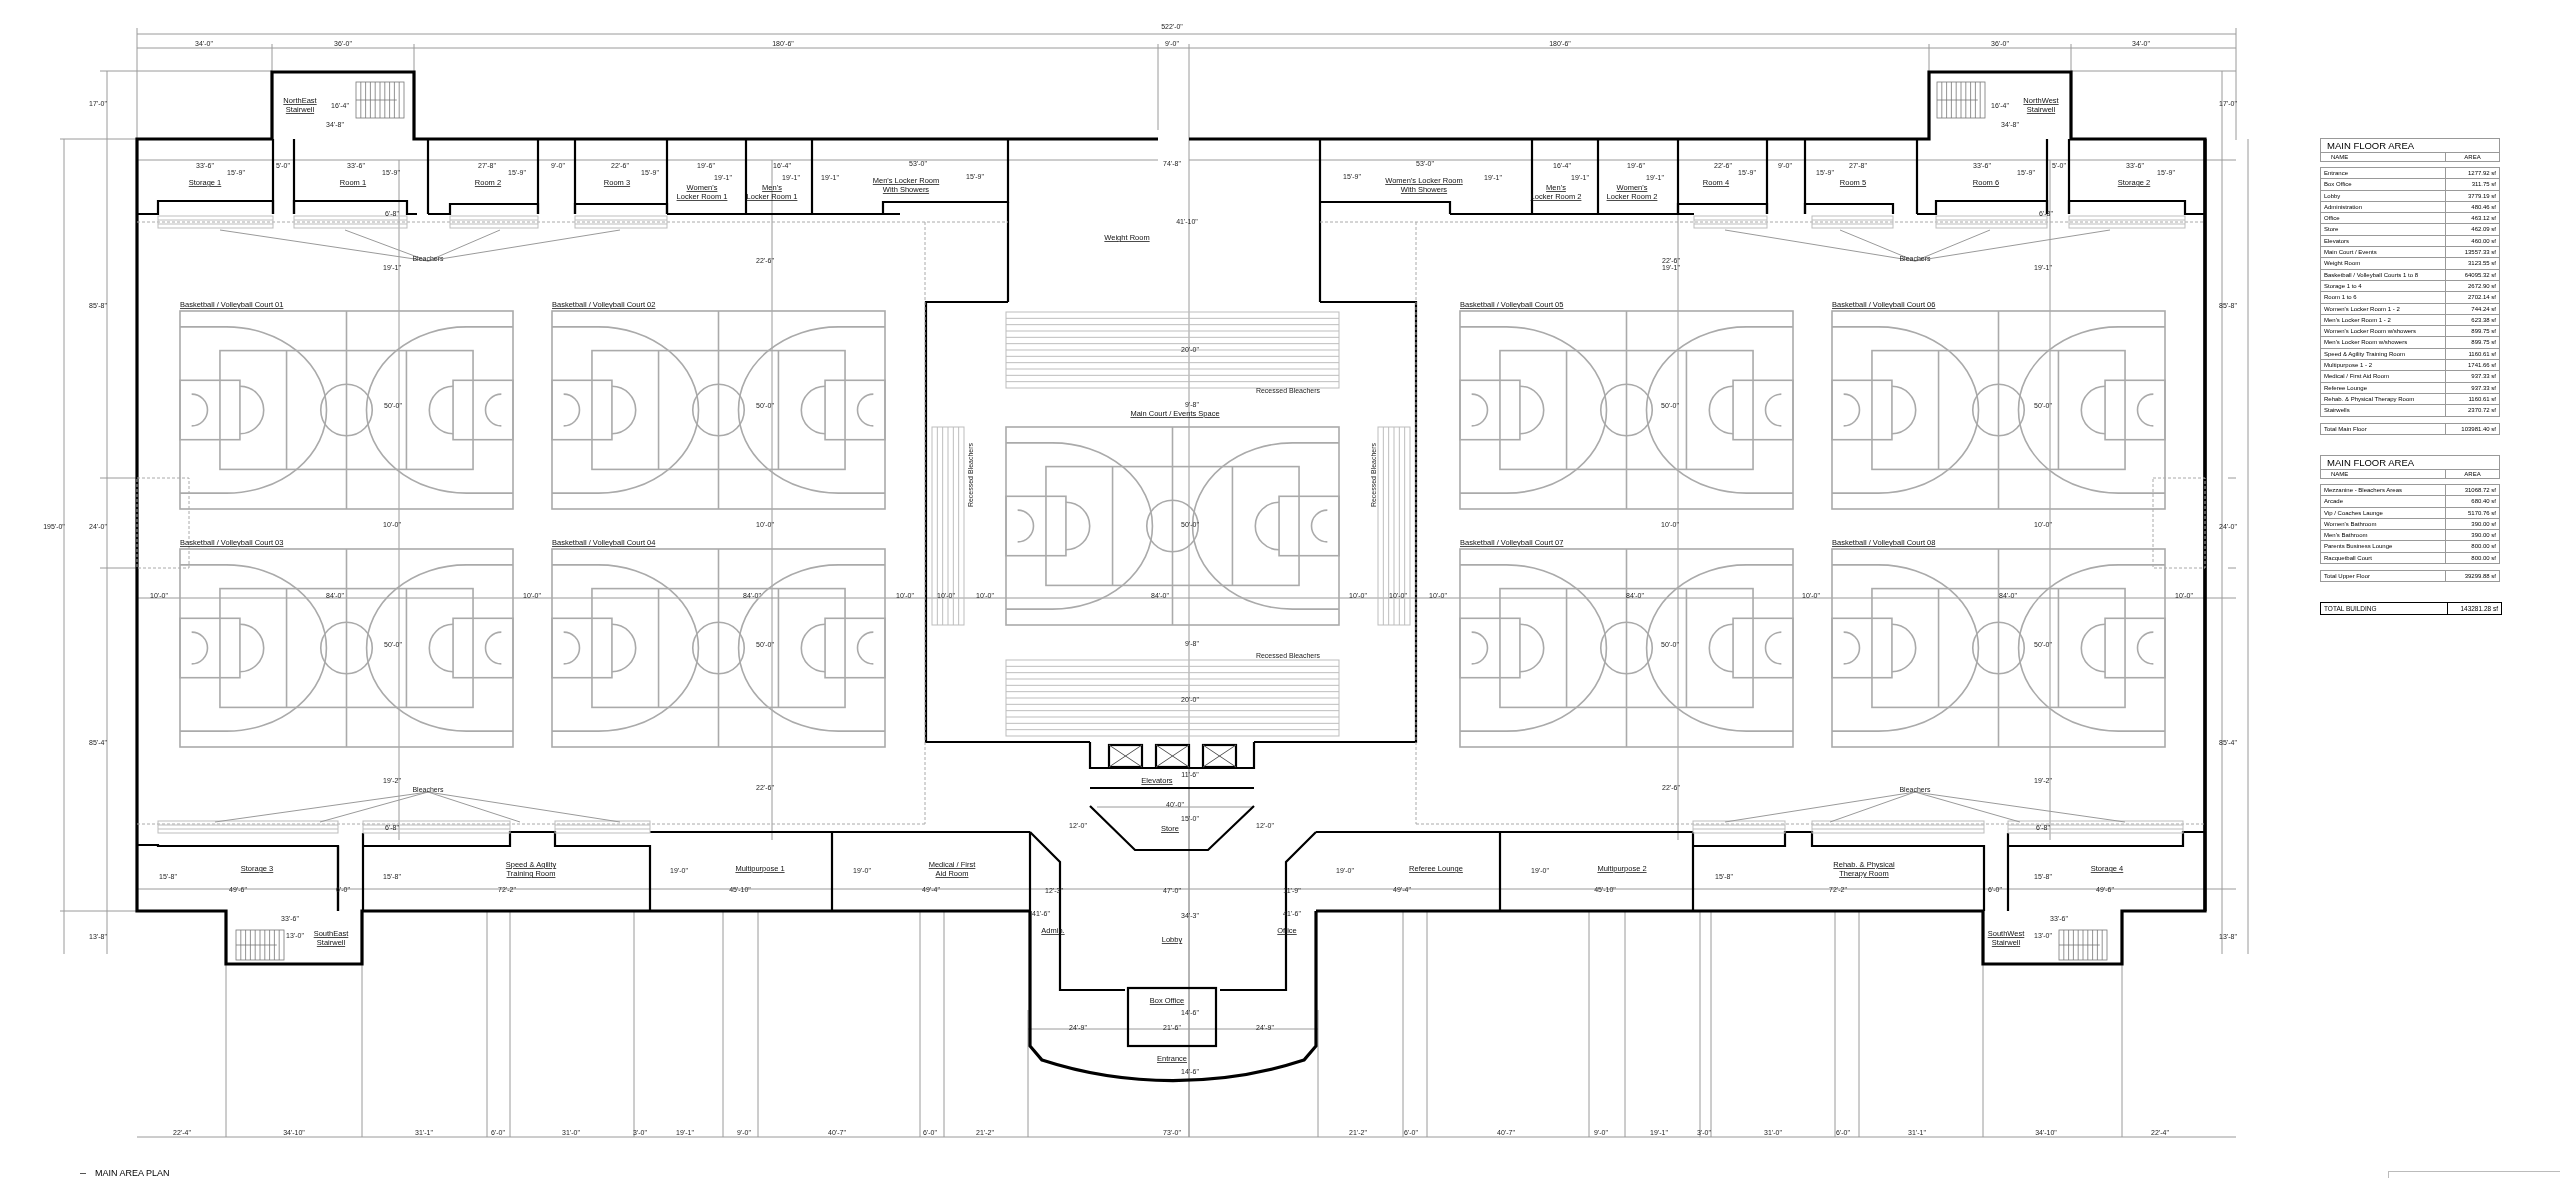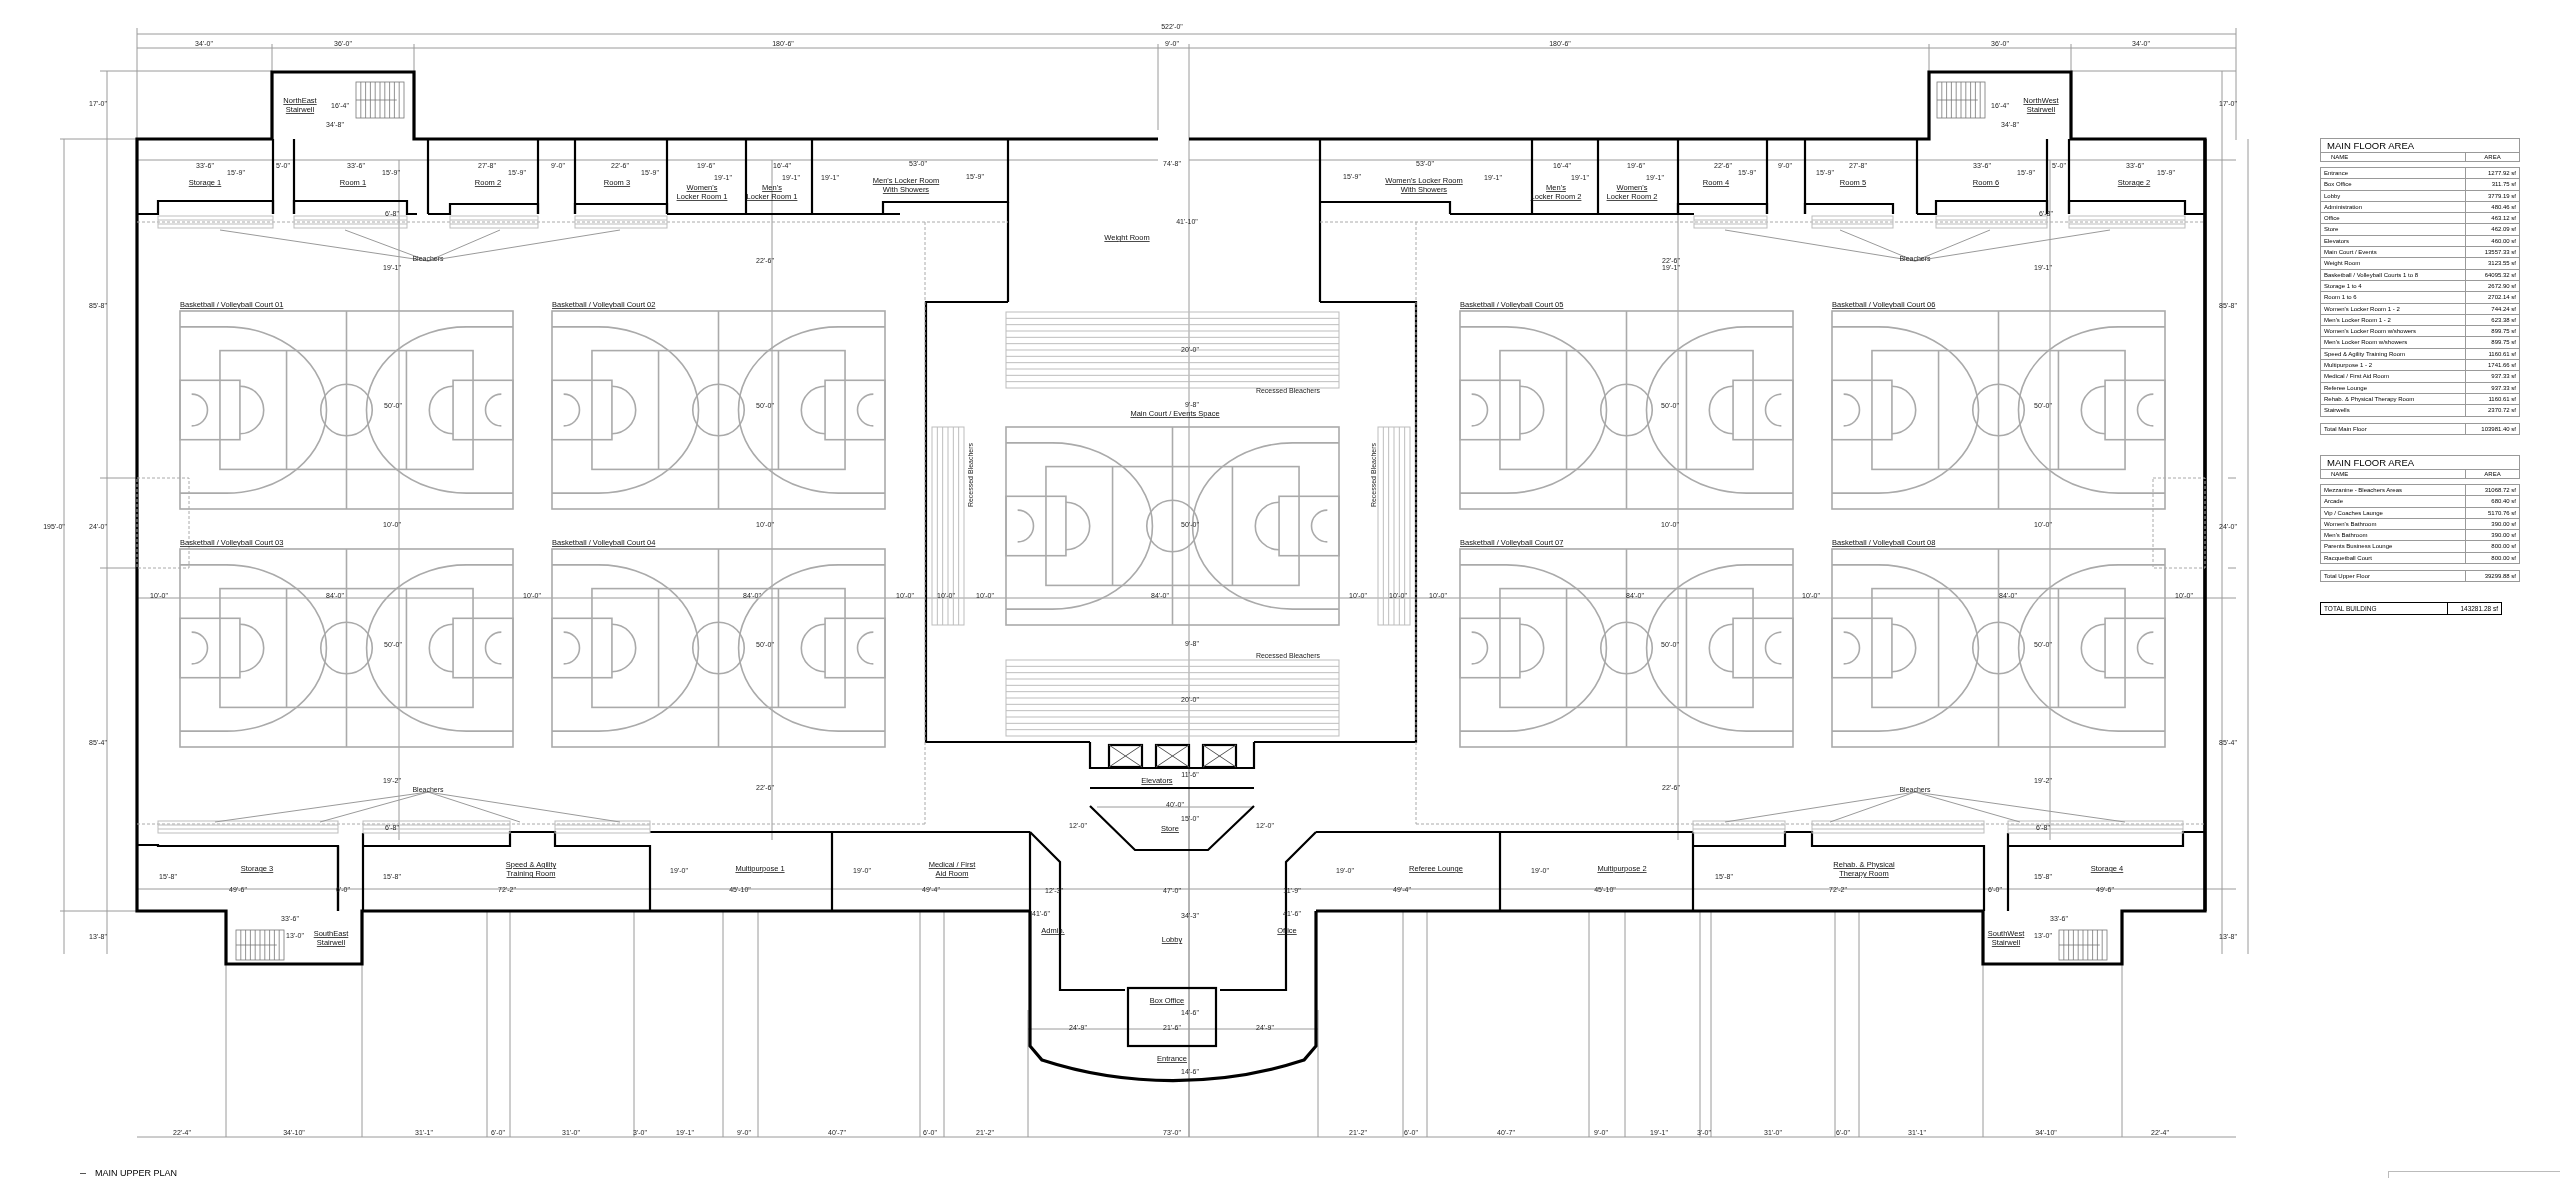--- a/index.html
+++ b/index.html
@@ -10,21 +10,21 @@
   .dim { stroke:#9a9a9a; stroke-width:1; fill:none; }
   .court { stroke:#aaaaaa; stroke-width:1.6; fill:none; }
   .bleach { stroke:#bdbdbd; stroke-width:1; fill:none; }
   .door { stroke:#555; stroke-width:1; fill:none; }
   .dash { stroke:#aaa; stroke-width:1; fill:none; stroke-dasharray:3 2; }
   .lbl { font-family:"Liberation Sans", sans-serif; font-size:7.5px; fill:#111; text-decoration:underline; }
   .dtx { font-family:"Liberation Sans", sans-serif; font-size:7px; fill:#222; }
   .stair { stroke:#777; stroke-width:0.8; fill:none; }
 
   
-  .sched { position:absolute; left:2320px; width:200px; font-family:"Liberation Sans", sans-serif; }
+  .sched { position:absolute; left:2320px; width:180px; font-family:"Liberation Sans", sans-serif; }
   .sched .title { border:1px solid #999; border-bottom:none; font-size:9.5px; padding:1px 6px 0; line-height:12px; }
   .sched .hdr { display:flex; border:1px solid #999; font-size:6px; line-height:8px; }
   .sched .hdr span:first-child { flex:1; padding-left:10px; border-right:1px solid #999; }
   .sched .hdr span:last-child { width:53px; text-align:center; }
   .sched .rows { margin-top:5px; border:1px solid #999; border-bottom:none; }
   .sched .row { display:flex; border-bottom:1px solid #999; font-size:6px; line-height:10.3px; height:10.3px; }
   .sched .row span:first-child { flex:1; padding-left:3px; border-right:1px solid #999; white-space:nowrap; overflow:hidden; }
   .sched .row span:last-child { width:50px; text-align:right; padding-right:3px; }
   .sched .total { margin-top:6px; border:1px solid #999; display:flex; font-size:6px; line-height:10px; }
   .sched .total span:first-child { flex:1; padding-left:3px; border-right:1px solid #999; }
@@ -933,14 +933,14 @@
     <span>39299.88 sf</span>
   </div>
 </div>
 
 <div class="grand">
   <span>TOTAL BUILDING</span>
   <span>143281.28 sf</span>
 </div>
 
 <div class="plan-title-mark"></div>
-<div class="plan-title">MAIN UPPER PLAN</div>
+<div class="plan-title">MAIN AREA PLAN</div>
 <div class="sheet-box"></div>
 
 </body></html>

